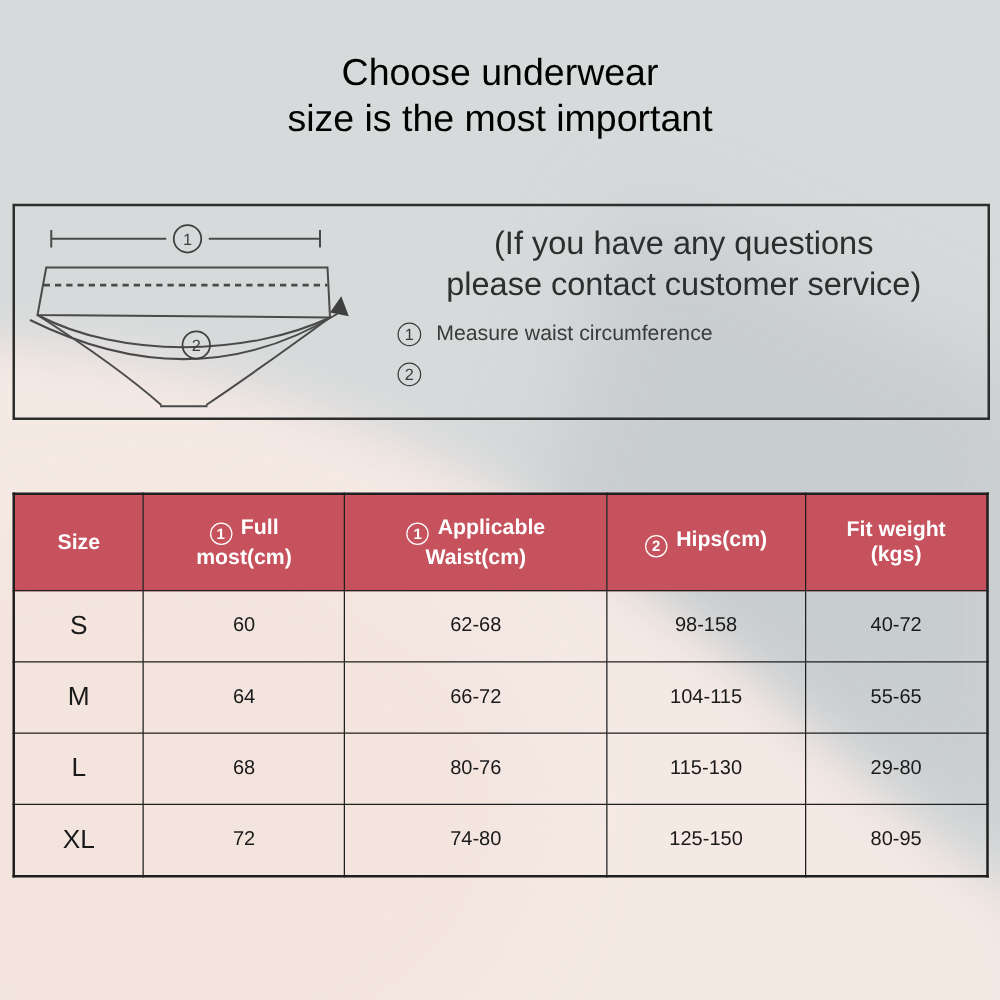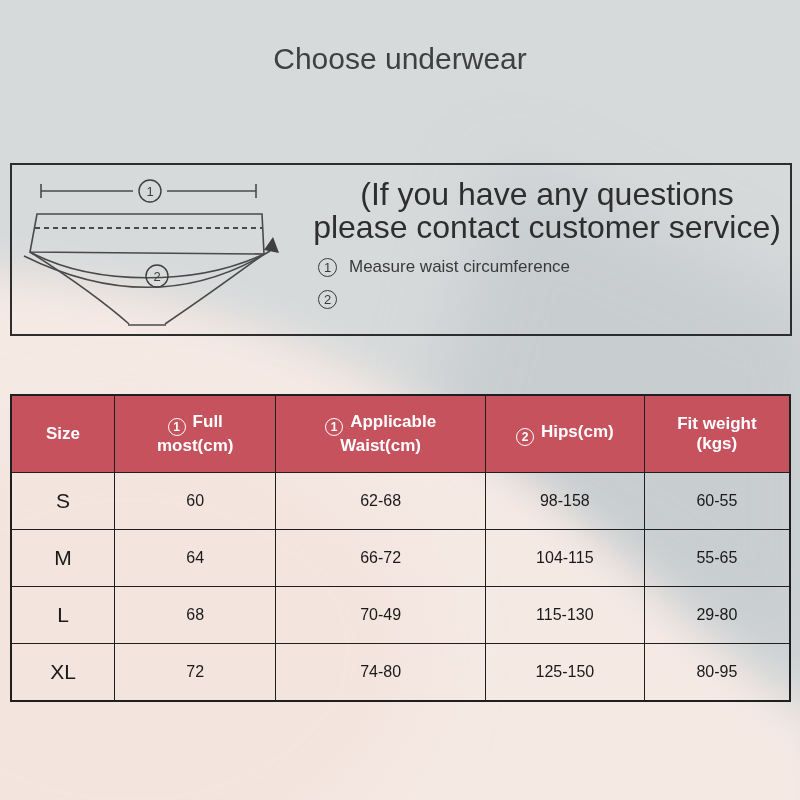--- a/index.html
+++ b/index.html
@@ -10,27 +10,27 @@
     --border-dark:#1f1f1f;
     --ink:#1a1a1a;
   }
   *{box-sizing:border-box;}
   html,body{margin:0;padding:0;}
   body{width:800px;height:800px;overflow:hidden;font-family:"Liberation Sans",sans-serif;}
   .canvas{position:relative;width:800px;height:800px;overflow:hidden;background:var(--gray-bg);}
   .bg-svg{position:absolute;left:0;top:0;z-index:0;}
 
   .title{position:absolute;top:40px;left:0;width:100%;z-index:2;
-         text-align:center;font-size:30px;line-height:37px;color:#404040;}
+         text-align:center;font-size:30px;line-height:37px;color:#000000;}
 
   .info-box{position:absolute;left:10px;top:163px;width:782px;height:173px;z-index:2;
             border:2px solid #2d2d2d;}
   .diagram-svg{position:absolute;left:4px;top:4px;}
   .contact{position:absolute;left:296px;top:13px;width:478px;text-align:center;
-           font-size:32px;line-height:33px;color:#2e2e2e;}
+           font-size:26px;line-height:33px;color:#2e2e2e;}
   .bullets{position:absolute;left:306px;top:92px;display:flex;flex-direction:column;gap:13px;}
   .bullet{display:flex;align-items:center;gap:12px;font-size:17px;color:#3a3a3a;}
   .circ{display:inline-flex;align-items:center;justify-content:center;flex:none;
         width:19px;height:19px;border:1.3px solid currentColor;border-radius:50%;
         font-size:13px;line-height:1;}
 
   table.size-table{position:absolute;left:10px;top:394px;width:781px;z-index:2;
                    border-collapse:collapse;table-layout:fixed;
                    border:2px solid var(--border-dark);}
   .size-table th,.size-table td{border:1.5px solid var(--border-dark);text-align:center;
@@ -60,20 +60,21 @@
       </filter>
     </defs>
     <rect width="800" height="800" fill="#d7dadb"></rect>
     <path d="M 500 160 L 830 310 L 830 700 L 420 450 Z" fill="#c4c9cc" opacity="0.75" filter="url(#softer)"></path>
     <path d="M -40 272 Q 180 284 360 374 Q 520 460 642 582 Q 724 662 820 726 L 840 840 L -40 840 Z" fill="#f5e9e4" filter="url(#soft)"></path>
     <ellipse cx="130" cy="650" rx="300" ry="230" fill="#f2e1d9" opacity="0.55" filter="url(#softer)"></ellipse>
   </svg>
 
   <div class="title">
     <div>Choose underwear</div>
+    <div>size is the most important</div>
   </div>
 
   <div class="info-box">
 
     <svg class="diagram-svg" width="292" height="164" viewBox="0 0 292 164" aria-hidden="true">
       <g stroke="#4a4a4a" stroke-width="1.6" fill="none">
 
         <line x1="25" y1="22" x2="117" y2="22"></line>
         <line x1="151" y1="22" x2="240" y2="22"></line>
         <line x1="25" y1="15" x2="25" y2="29"></line>
@@ -133,33 +134,33 @@
           <th><span class="circ">2</span><span>Hips(cm)</span></th>
           <th><span>Fit weight (kgs)</span></th>
         </tr>
     </thead>
     <tbody>
         <tr>
           <td class="size-cell">S</td>
           <td>60</td>
           <td>62-68</td>
           <td>98-158</td>
-          <td>60-55</td>
+          <td>40-72</td>
         </tr>
         <tr>
           <td class="size-cell">M</td>
           <td>64</td>
           <td>66-72</td>
           <td>104-115</td>
           <td>55-65</td>
         </tr>
         <tr>
           <td class="size-cell">L</td>
           <td>68</td>
-          <td>70-49</td>
+          <td>80-76</td>
           <td>115-130</td>
           <td>29-80</td>
         </tr>
         <tr>
           <td class="size-cell">XL</td>
           <td>72</td>
           <td>74-80</td>
           <td>125-150</td>
           <td>80-95</td>
         </tr>

